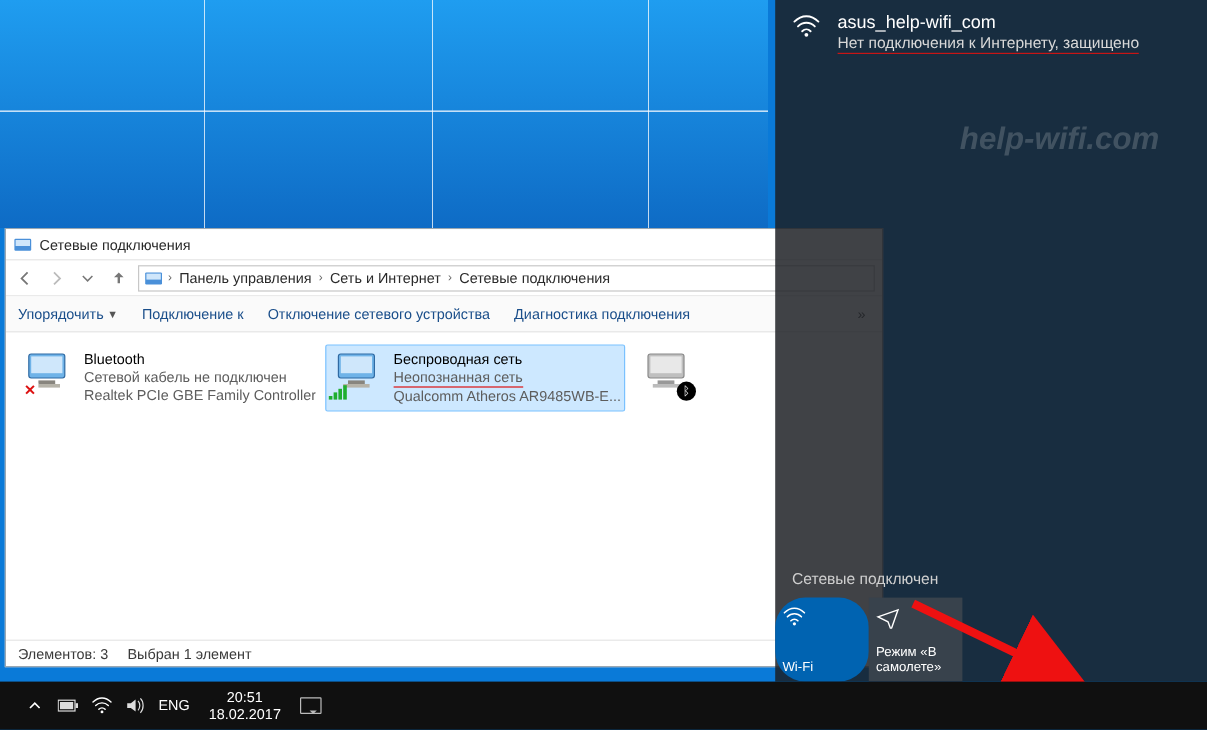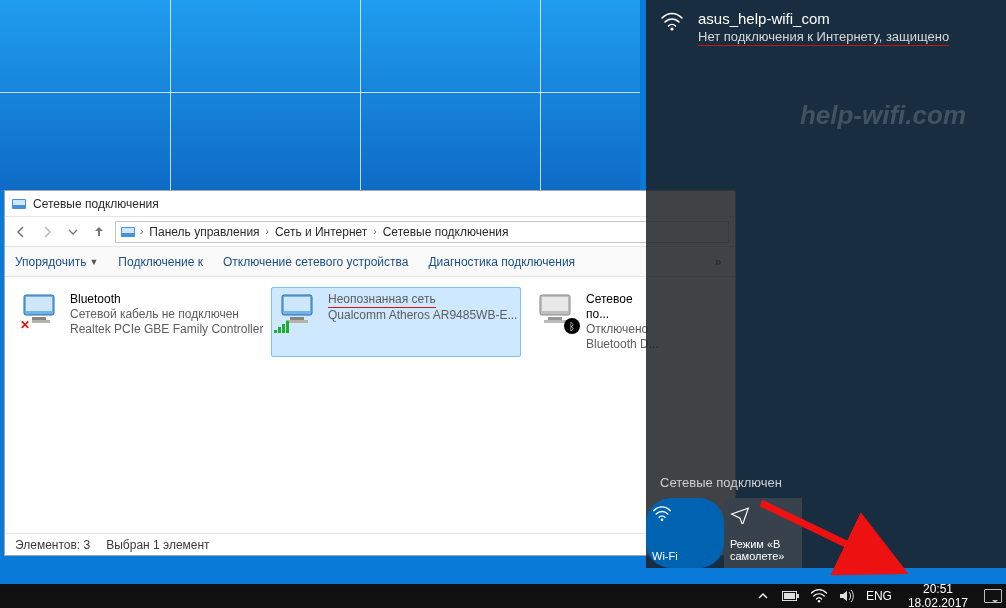--- a/index.html
+++ b/index.html
@@ -117,23 +117,23 @@
     font-style:italic; opacity:.55; pointer-events:none; font-weight:600;
     transform:rotate(-1deg);
   }
   .watermark2 {
     position:absolute; right:40px; top:100px; color:#738089; font-size:26px;
     font-style:italic; opacity:.45; pointer-events:none; font-weight:600;
   }
 
   
   .taskbar {
-    position:absolute; left:0; right:0; bottom:0; height:24px;
+    position:absolute; left:0; right:0; bottom:0; height:40px;
     background:#101010; color:#fff; display:flex; align-items:center;
-    justify-content:flex-end; padding:0 4px; font-size:12px;
+    padding:0 20px; font-size:12px;
   }
   .tray { display:flex; align-items:center; gap:10px; }
   .tray .ticon { width:18px; height:18px; color:#fff; display:flex; align-items:center; justify-content:center; }
   .clock { text-align:center; line-height:14px; font-size:12px; margin:0 6px; }
   .action-center { width:18px; height:14px; border:1px solid #bbb; border-radius:1px; position:relative; }
   .action-center::after { content:""; position:absolute; right:3px; bottom:-4px; width:0; height:0; border:3px solid transparent; border-top-color:#bbb; }
 
   
   .arrow {
     position:absolute; right:90px; bottom:30px; width:160px; height:80px; pointer-events:none;
@@ -236,39 +236,35 @@
               <rect x="10" y="28" width="22" height="3" fill="#b6b3a9"></rect>
             </svg>
           <div class="bars-badge">
               <span></span>
               <span></span>
               <span></span>
               <span></span>
             </div>
         </div>
         <div class="itemtext">
+          <span class="t1">Беспроводная сеть</span>
           <span class="t2"><span class="underline">Неопознанная сеть</span></span>
           <span class="t3">Qualcomm Atheros AR9485WB-E...</span>
         </div>
       </div>
 
       <div class="item" style="width:130px">
         <div class="itemicon">
           <svg class="monitor-svg" viewBox="0 0 44 40">
               <rect x="6" y="3" width="30" height="20" rx="2" fill="#bfbfbf" stroke="#8a8a8a"></rect>
               <rect x="8" y="5" width="26" height="14" fill="#e8e8e8"></rect>
               <rect x="14" y="25" width="14" height="3" fill="#999"></rect>
               <rect x="10" y="28" width="22" height="3" fill="#bcbcbc"></rect>
             </svg>
           <div class="bt-badge">ᛒ</div>
-        </div>
-        <div class="itemtext">
-          <span class="t1">Сетевое по...</span>
-          <span class="t2">Отключено</span>
-          <span class="t3">Bluetooth D...</span>
         </div>
       </div>
 
     </div>
 
     <div class="statusbar">
       <span>Элементов: 3</span>
       <span>Выбран 1 элемент</span>
     </div>
   </div>

